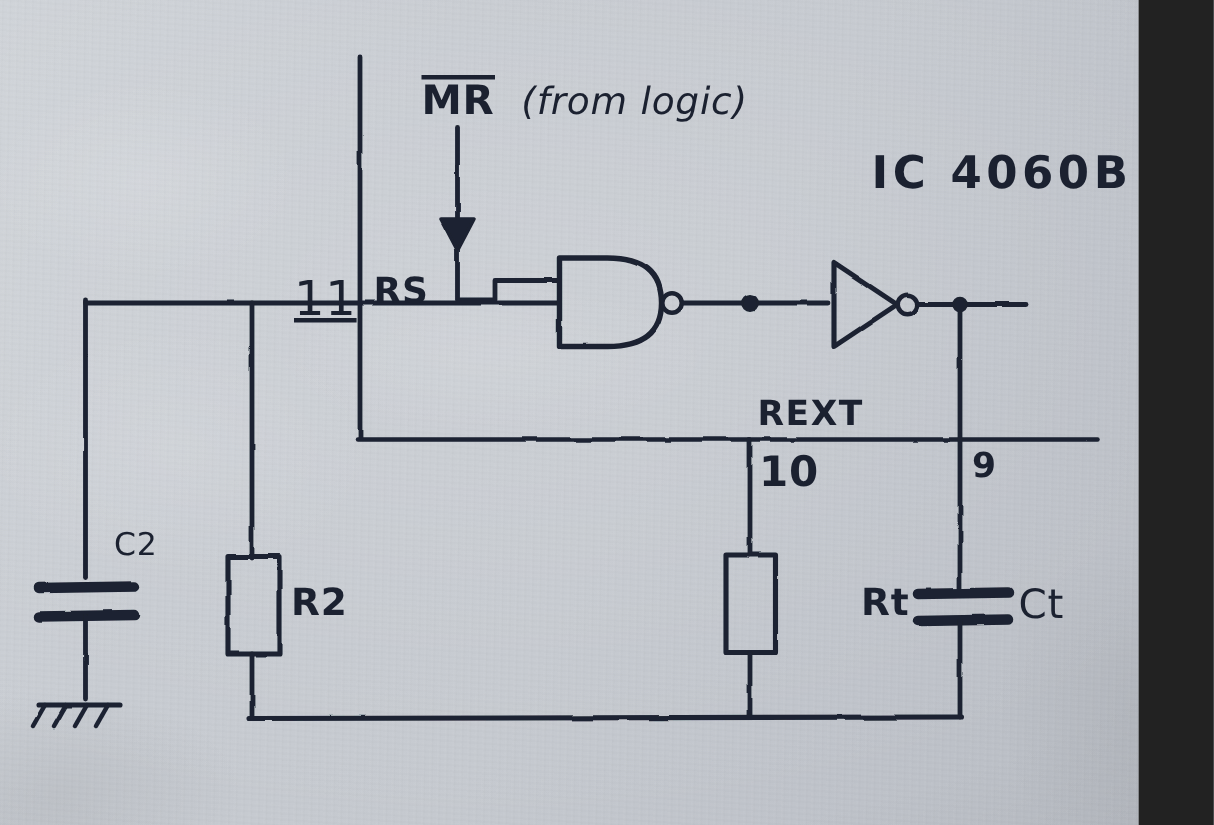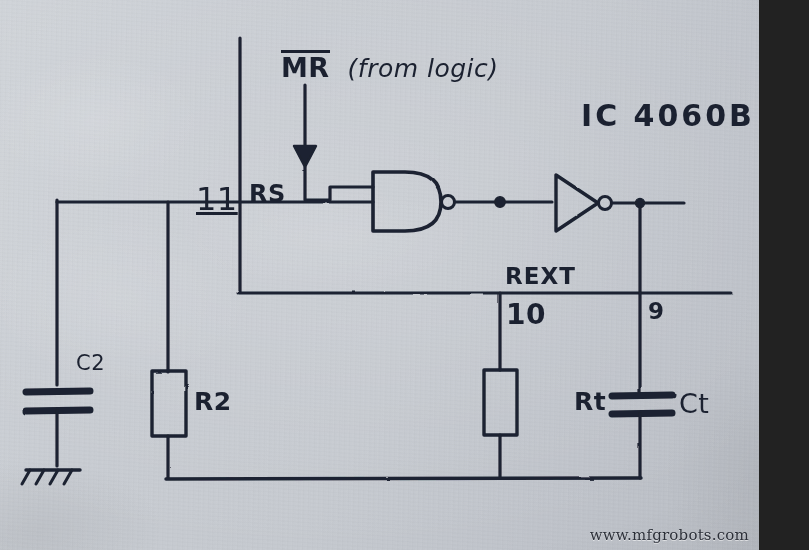--- a/index.html
+++ b/index.html
@@ -193,15 +193,14 @@
   <div class="hand" style="left:648px; top:298px; font-size:23px; font-weight:600;">9</div>
 
   <div class="hand" style="left:76px; top:351px; font-size:21px; font-weight:400;">C2</div>
 
   <div class="hand" style="left:194px; top:387px; font-size:25px; font-weight:600;">R2</div>
 
   <div class="hand" style="left:526px; top:387px; font-size:25px; font-weight:600;margin-left:48px;">Rt</div>
 
   <div class="hand" style="left:667px; top:388px; font-size:27px; font-weight:400;margin-left:12px;">Ct</div>
 
-  <div id="watermark">www.mfgrobots.com</div>
 
 </div>
 
 </body></html>

